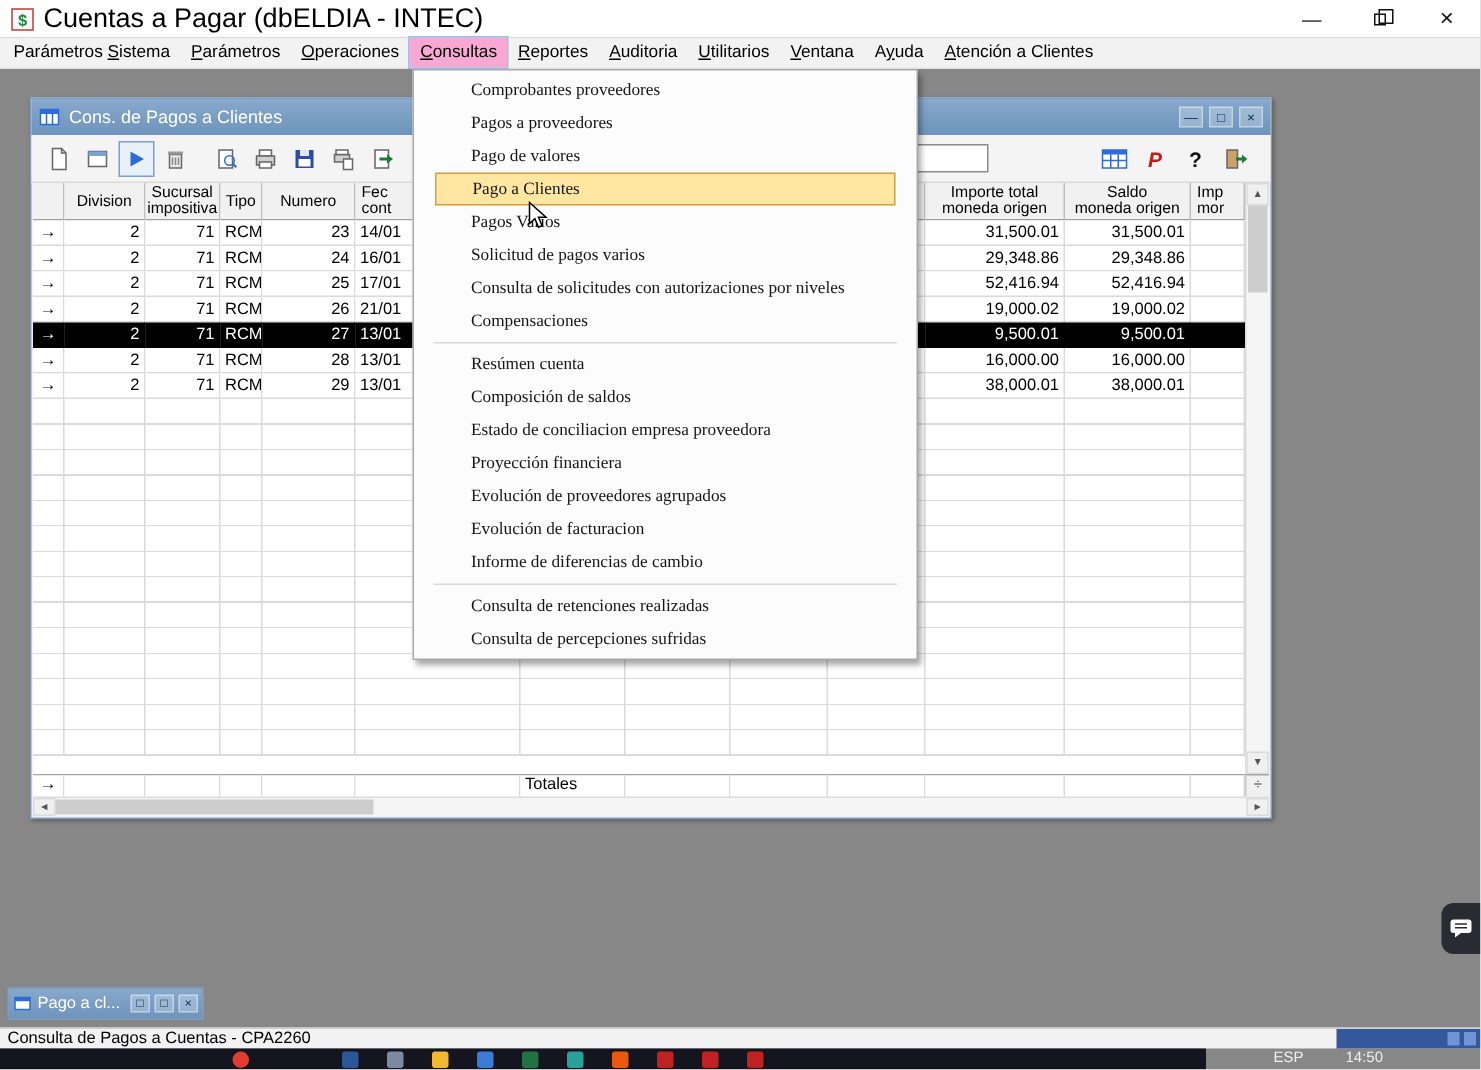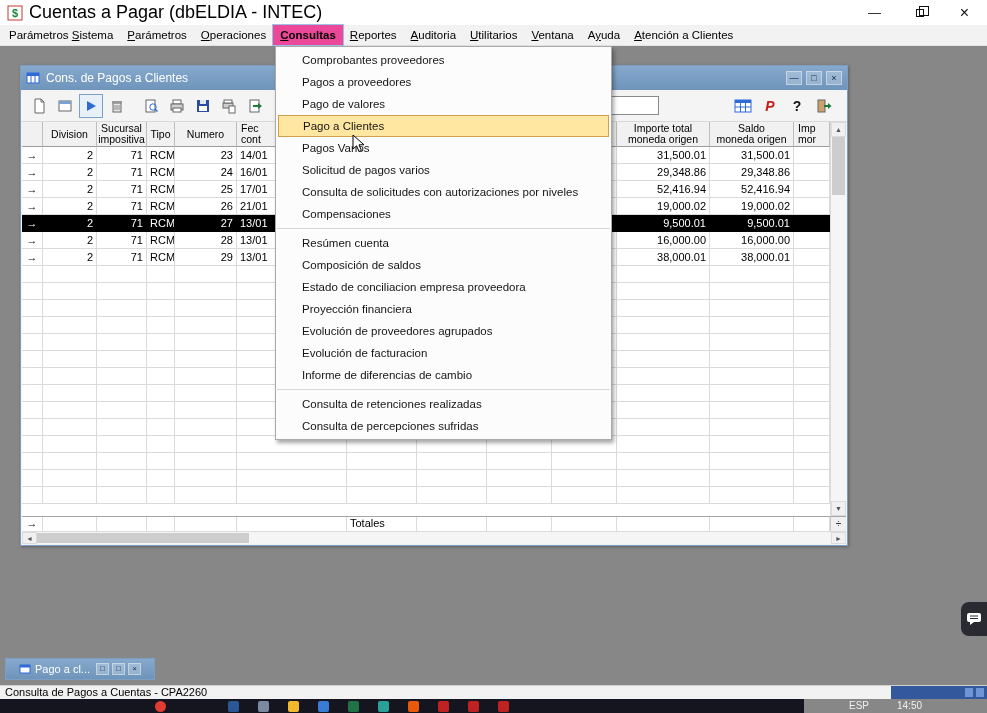--- a/index.html
+++ b/index.html
@@ -11,25 +11,25 @@
   .titlebar .appicon { margin:0 6px 0 7px; display:flex; }
   .titlebar .title { font-size:18px; color:#000; }
   .win-controls { position:absolute; right:0; top:0; height:25px; display:flex; }
   .win-btn { width:45px; height:25px; display:flex; align-items:center; justify-content:center; font-size:13px; color:#111; }
   .restore-glyph { display:inline-block; width:8px; height:8px; border:1px solid #111; background:#fff; position:relative; }
   .restore-glyph::before { content:""; position:absolute; left:2px; top:-4px; width:8px; height:8px; border:1px solid #111; background:transparent; }
 
   
   .menubar { position:absolute; left:0; top:25px; width:987px; height:21px; background:#f2f2f2; display:flex; align-items:stretch; padding-left:2px; border-bottom:1px solid #e3e3e3; }
   .mb-item { padding:0 7px; font-size:11.5px; line-height:20px; color:#000; white-space:nowrap; }
-  .mb-item.open { background:#ec4899; outline:1px solid #9ac2e8;font-weight:bold; }
+  .mb-item.open { background:#f9a8d4; outline:1px solid #9ac2e8; }
   .accel { text-decoration: underline; }
 
   
-  .menu { position:absolute; left:275px; top:46px; width:337px; background:#fcfcfc; border:1px solid #a9a9a9; box-shadow:2px 3px 4px rgba(0,0,0,.35); padding:2px 0; z-index:20; }
+  .menu { position:absolute; left:275px; top:46px; width:337px; background:#fcfcfc; border:1px solid #a9a9a9; box-shadow:2px 3px 4px rgba(0,0,0,.35); padding:2px 12px; z-index:20;font-family:Liberation Serif, serif; }
   .mi { height:22px; line-height:22px; padding-left:26px; font-size:11.5px; color:#151515; white-space:nowrap; overflow:hidden; }
   .mi.hl { background:#ffe7a2; border:1px solid #cfa14e; height:22px; line-height:20px; margin:0 2px; padding-left:24px; }
   .msep { height:1px; background:#d8d8d8; margin:3px 1px; }
 
   
   .child { position:absolute; left:20px; top:65px; width:828px; height:481px; background:#f2f2f2; border:1px solid #7d9ec2; box-shadow:1px 1px 3px rgba(0,0,0,.3); }
   .child-titlebar { height:24px; background:linear-gradient(#86a9cc,#6f94bb); display:flex; align-items:center; color:#fff; font-size:12px; padding-left:5px; }
   .child-titlebar .wicon { margin-right:6px; display:flex; }
   .child-controls { margin-left:auto; display:flex; gap:4px; padding-right:5px; }
   .cw-btn { width:16px; height:14px; background:rgba(255,255,255,.25); border:1px solid rgba(255,255,255,.4); color:#0b2a4a; font-size:9px; line-height:12px; text-align:center; }
@@ -67,21 +67,21 @@
   .vscroll { grid-column:2; grid-row:1 / 3; display:flex; flex-direction:column; background:#f5f5f5; border-left:1px solid #dcdcdc; }
   .sbtn { height:15px; background:#f0f0f0; border:1px solid #dcdcdc; color:#555; font-size:7px; display:flex; align-items:center; justify-content:center; flex:0 0 auto; }
   .vtrack { flex:1; position:relative; }
   .vthumb { position:absolute; top:0; left:1px; width:13px; height:58px; background:#cdcdcd; }
   .hscroll { grid-column:1 / 3; grid-row:4; display:flex; background:#f5f5f5; border-top:1px solid #dcdcdc; }
   .hscroll .sbtn { width:15px; height:12px; }
   .htrack { flex:1; position:relative; }
   .hthumb { position:absolute; left:0; top:1px; height:10px; width:212px; background:#cdcdcd; }
 
   
-  .minwin { position:absolute; left:5px; top:658px; width:150px; height:22px; background:linear-gradient(#86a9cc,#6f94bb); border:1px solid #7d9ec2; display:flex; align-items:center; color:#fff; font-size:11px; padding:0 13px; }
+  .minwin { position:absolute; left:5px; top:658px; width:131px; height:22px; background:linear-gradient(#86a9cc,#6f94bb); border:1px solid #7d9ec2; display:flex; align-items:center; color:#fff; font-size:11px; padding:0 3px; }
   .minwin .wicon { margin-right:4px; display:flex; }
   .minwin .mw-controls { margin-left:auto; display:flex; gap:3px; }
   .mw-btn { width:13px; height:12px; background:rgba(255,255,255,.25); border:1px solid rgba(255,255,255,.4); color:#0b2a4a; font-size:8px; line-height:10px; text-align:center; }
 
   
   .statusbar { position:absolute; left:0; top:685px; width:987px; height:14px; background:#f2f2f2; border-top:1px solid #cfcfcf; font-size:11px; line-height:13px; padding-left:5px; color:#000; }
   .sb-blue { position:absolute; right:0; top:0; width:96px; height:13px; background:#33589c; }
   .sb-seg { position:absolute; top:2px; width:8px; height:9px; background:#6f95d6; }
 
   

